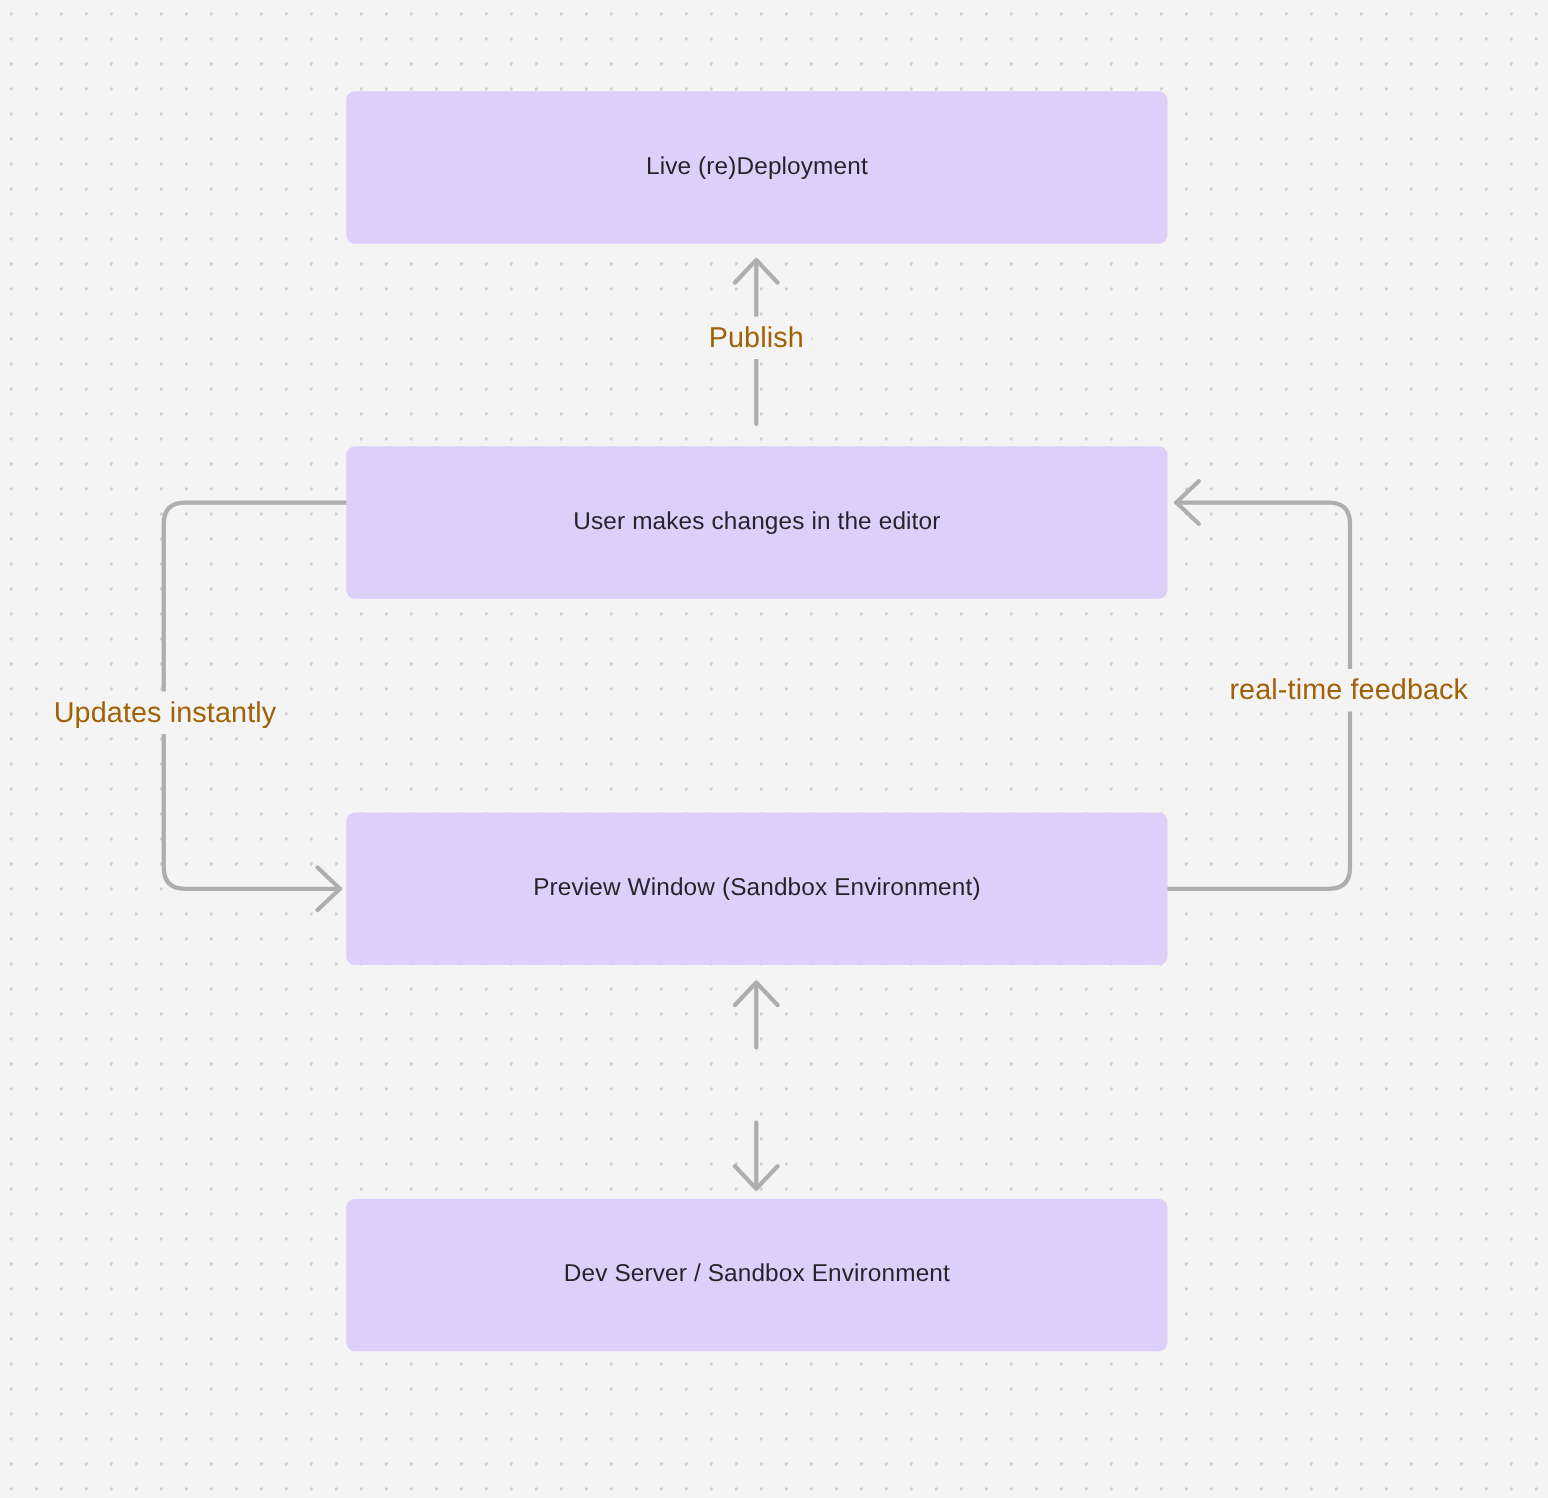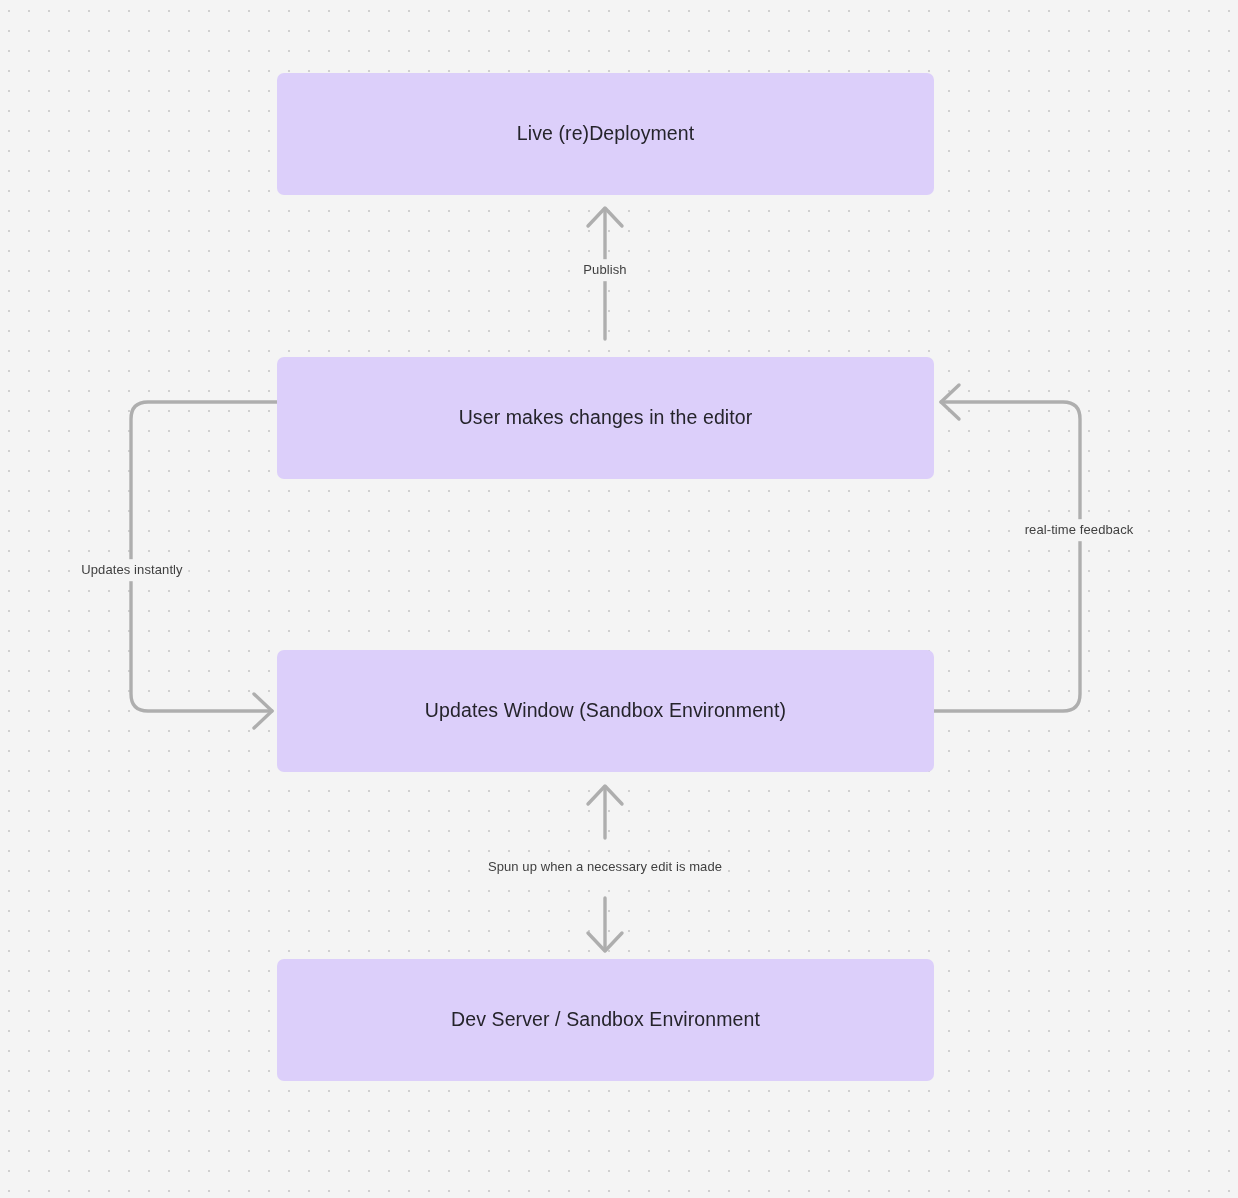--- a/index.html
+++ b/index.html
@@ -48,22 +48,22 @@
     color: #25242b;
     font-size: 19.5px;
     line-height: 1.3;
     letter-spacing: 0.1px;
     padding: 6px 18px;
   }
 
   .edge-label {
     position: absolute;
     z-index: 3;
-    color: #404040;
-    font-size: 13px;
+    color: #a16207;
+    font-size: 23px;
     line-height: 1.2;
     letter-spacing: 0.1px;
     white-space: nowrap;
     background: #f4f4f4;
     padding: 3px 6px;
     transform: translate(-50%, -50%);
   }
 </style>
 </head>
 <body>
@@ -100,28 +100,27 @@
 
   <div class="node" style="left:277px; top:73px; width:657px; height:122px;">
     <span>Live (re)Deployment</span>
   </div>
 
   <div class="node" style="left:277px; top:341px; width:657px; height:122px;margin-top:16px;">
     <span>User makes changes in the editor</span>
   </div>
 
   <div class="node" style="left:277px; top:650px; width:657px; height:122px;">
-    <span>Updates Window (Sandbox Environment)</span>
+    <span>Preview Window (Sandbox Environment)</span>
   </div>
 
   <div class="node" style="left:277px; top:959px; width:657px; height:122px;">
     <span>Dev Server / Sandbox Environment</span>
   </div>
 
   <div class="edge-label" style="left:605px; top:270px;">Publish</div>
 
   <div class="edge-label" style="left:132px; top:558px;margin-top:12px;">Updates instantly</div>
 
-  <div class="edge-label" style="left:1079px; top:530px;">real-time feedback</div>
+  <div class="edge-label" style="left:1079px; top:552px;">real-time feedback</div>
 
-  <div class="edge-label" style="left:605px; top:867px;">Spun up when a necessary edit is made</div>
 
 </div>
 
 </body></html>

